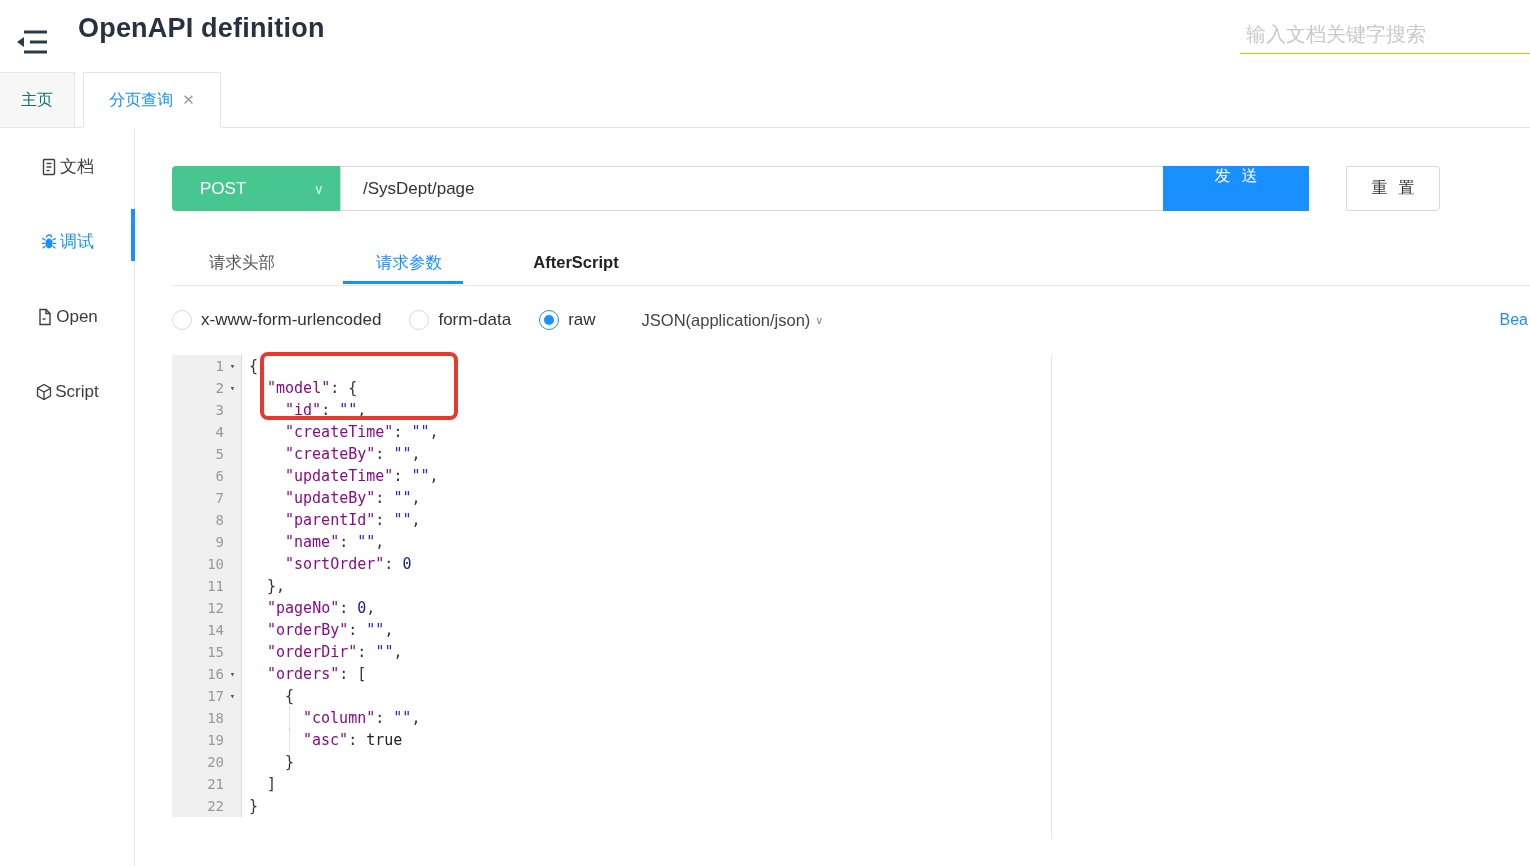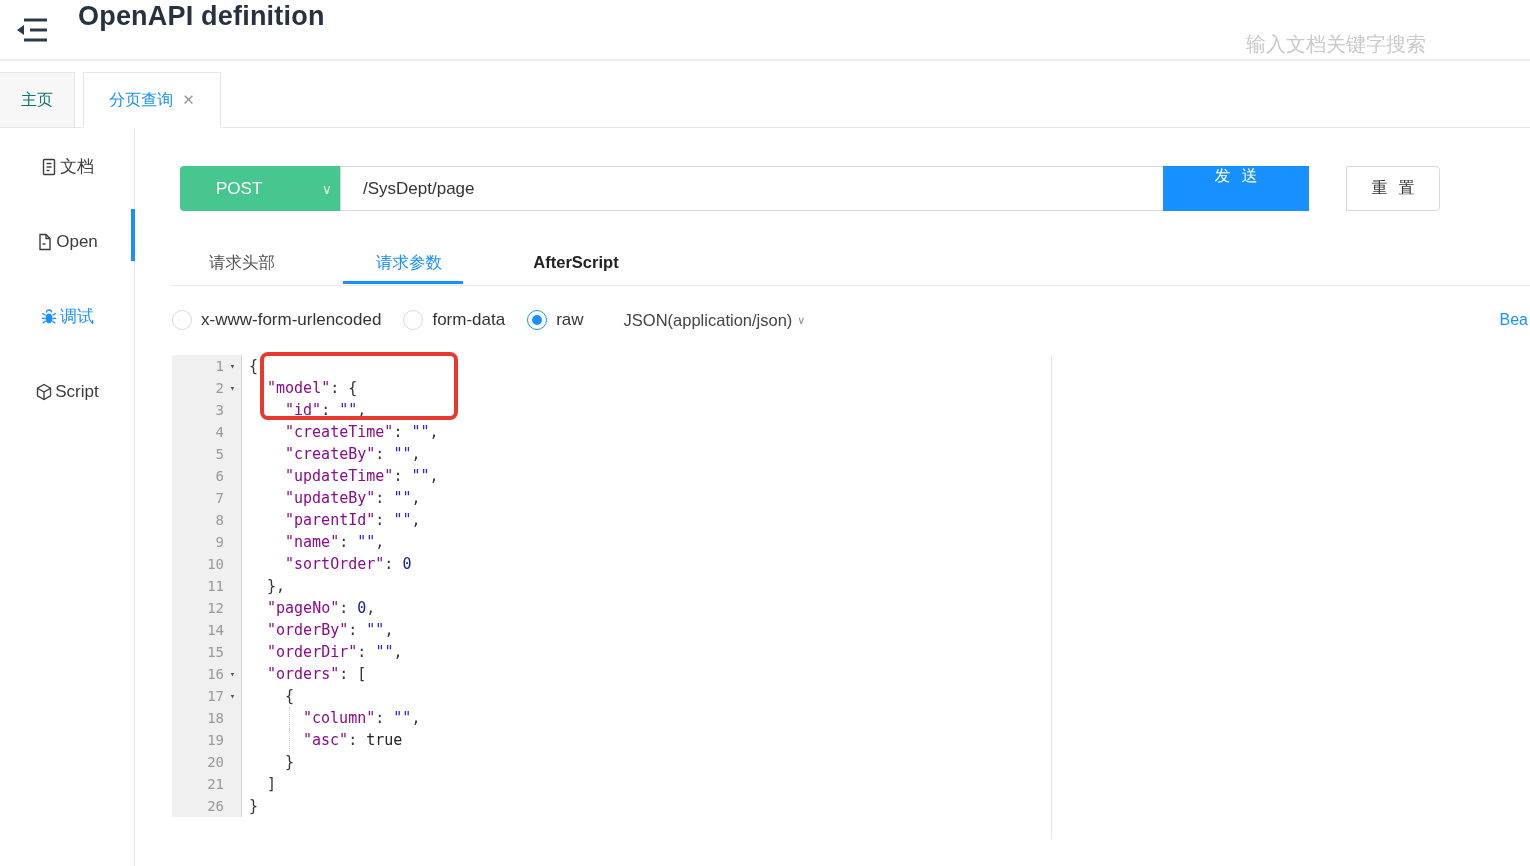--- a/index.html
+++ b/index.html
@@ -2,64 +2,64 @@
 <html style="--c-accent: #1890ff; --c-green: #47c78f; --c-red: #e8392e; --c-key: #8a0a8a; --c-string: #2626d9; --c-number: #17218c;"><head>
 <meta charset="utf-8">
 <style>
   * { margin:0; padding:0; box-sizing:border-box; }
   html,body { background:#fff; }
   .page {
     position:relative; width:1530px; height:866px; overflow:hidden; background:#fff;
     font-family:"Liberation Sans","DejaVu Sans",sans-serif; color:#333;
   }
   
-  .hdr { position:absolute; top:4px; left:0; right:0; height:58px; background:#fff; border-bottom:3px solid #ececec; }
+  .hdr { position:absolute; top:16px; left:0; right:0; height:58px; background:#fff; border-bottom:3px solid #ececec; }
   .menu-btn { position:absolute; left:14px; top:11px; width:36px; height:30px; cursor:pointer; }
   .title { position:absolute; left:78px; top:-3px; font-size:27px; font-weight:600; color:#273240; letter-spacing:.2px; }
-  .doc-search { position:absolute; right:0; top:0; width:290px; height:38px; border:none; border-bottom:4px solid #eab308;
-    font-size:20px; color:#6d28d9; padding:0 6px; outline:none; background:transparent; font-family:inherit;margin-top:23px; }
+  .doc-search { position:absolute; right:0; top:0; width:290px; height:38px; border:none; border-bottom:1px solid #eab308;
+    font-size:20px; color:#6d28d9; padding:0 6px; outline:none; background:transparent; font-family:inherit; }
   .doc-search::placeholder { color:#c9c9c9; }
   
   .tabbar { position:absolute; top:61px; left:0; right:0; height:67px; background:#fff; border-bottom:1px solid #e6e6e6; }
   .tab { position:absolute; bottom:-1px; height:56px; display:flex; align-items:center; justify-content:center;
     font-size:16px; cursor:pointer; }
   .tab.home { left:0; width:75px; background:#f7f7f7; border:1px solid #e6e6e6; border-left:none; color:#0f766e; }
   .tab.active { left:83px; width:138px; background:#fff; border:1px solid #e6e6e6; border-bottom:1px solid #fff; color:var(--c-accent); }
   .tab .x { color:#9a9a9a; font-size:15px; margin-left:9px; cursor:pointer; }
   
   .content { position:absolute; top:129px; left:0; right:0; bottom:0; display:flex; }
   .sidebar { position:relative; width:135px; border-right:1px solid #e6e6e6; background:#fff; flex:0 0 135px; }
   .side-item { height:75px; display:flex; align-items:center; justify-content:center; gap:2px;
     font-size:17px; color:#3c3c3c; cursor:pointer; }
   .side-item svg { display:block; }
   .side-item.active { color:var(--c-accent); }
   .side-indicator { position:absolute; right:-1px; top:80px; width:4px; height:52px; background:var(--c-accent); }
   .main { position:relative; flex:1; }
   
   .req-row { position:absolute; top:37px; left:37px; width:1268px; height:45px; }
-  .method-select { position:absolute; left:8px; top:0; width:168px; height:45px; background:var(--c-green);
-    border-radius:4px 0 0 4px; color:#fff; font-size:17px; display:flex; align-items:center; padding-left:36px; cursor:pointer; }
+  .method-select { position:absolute; left:0; top:0; width:168px; height:45px; background:var(--c-green);
+    border-radius:4px 0 0 4px; color:#fff; font-size:17px; display:flex; align-items:center; padding-left:28px; cursor:pointer; }
   .method-select .chev { position:absolute; right:16px; color:rgba(255,255,255,.75); font-size:14px; }
   .url-input { position:absolute; left:168px; top:0; width:860px; height:45px; border:1px solid #d9d9d9;
     padding-left:22px; font-size:17px; color:#333; outline:none; font-family:inherit; }
   .btn-send { position:absolute; left:991px; top:0; width:146px; height:45px; background:var(--c-accent); color:#fff;
     border:none; font-size:16px; cursor:pointer; display:flex; align-items:flex-start; justify-content:center; font-family:inherit; }
   .btn-reset { position:absolute; left:1174px; top:0; width:94px; height:45px; background:#fff; color:#333;
     border:1px solid #d9d9d9; border-radius:0 4px 4px 0; font-size:16px; cursor:pointer;
     display:flex; align-items:center; justify-content:center; font-family:inherit; }
   .cn-sp { letter-spacing:11px; margin-right:-11px; }
   
   .dbg-tabs { position:absolute; top:111px; left:37px; right:0; height:46px; border-bottom:1px solid #e9e9e9; display:flex; }
   .dbg-tab { width:140px; margin-right:27px; display:flex; align-items:center; justify-content:center;
     font-size:16.5px; color:#555; cursor:pointer; }
   .dbg-tab.active { color:var(--c-accent); }
   .dbg-tab.bold { color:#222; font-weight:700; }
   .dbg-underline { position:absolute; left:171px; bottom:1px; width:120px; height:3px; background:var(--c-accent); }
   
-  .opts-row { position:absolute; top:174px; left:37px; right:0; height:34px; display:flex; align-items:center; gap:22px; }
+  .opts-row { position:absolute; top:174px; left:37px; right:0; height:34px; display:flex; align-items:center; gap:28px; }
   .radio-group { display:flex; align-items:center; gap:9px; cursor:pointer; }
   .radio { width:20px; height:20px; border-radius:50%; border:1px solid #d9d9d9; background:#fff; position:relative; flex:0 0 20px; }
   .radio.checked { border-color:var(--c-accent); }
   .radio.checked::after { content:""; position:absolute; left:4px; top:4px; width:10px; height:10px; border-radius:50%;
     background:var(--c-accent); }
   .radio-label { font-size:17px; color:#333; }
   .ct-select { display:flex; align-items:center; gap:5px; margin-left:18px; cursor:pointer; }
   .ct-label { font-size:16.5px; color:#444; }
   .ct-caret { font-size:11px; color:#888; }
   .beautify { position:absolute; right:2px; color:var(--c-accent); font-size:16px; cursor:pointer; }
@@ -120,49 +120,49 @@
         <span>
           <svg width="18" height="18" viewBox="0 0 18 18" fill="none" stroke="currentColor" stroke-width="1.4">
             <rect x="3.5" y="1.5" width="11" height="15" rx="1"></rect>
             <line x1="6.5" y1="5.5" x2="11.5" y2="5.5"></line>
               <line x1="6.5" y1="9" x2="11.5" y2="9"></line>
             <line x1="6.5" y1="12.5" x2="9.5" y2="12.5"></line>
           </svg>
         </span>
         <span>文档</span>
       </div>
-      <div class="side-item">
-        <span>
-          <svg width="18" height="18" viewBox="0 0 18 18" fill="none" stroke="currentColor" stroke-width="1.4">
-            <path d="M4 1.5 h6 l4 4 v11 h-10 z"></path>
-              <path d="M10 1.5 v4 h4"></path>
-            <line x1="6.5" y1="11" x2="9.5" y2="11"></line>
-          </svg>
-        </span>
-        <span>Open</span>
-      </div>
       <div class="side-item active">
         <span>
           <svg width="18" height="18" viewBox="0 0 18 18">
             <g stroke="currentColor" stroke-width="1.3" fill="none">
               <line x1="5.6" y1="7.2" x2="2.2" y2="5.4"></line>
                 <line x1="5.4" y1="10.4" x2="1.8" y2="10.4"></line>
               <line x1="5.6" y1="13" x2="2.6" y2="15.2"></line>
               <line x1="12.4" y1="7.2" x2="15.8" y2="5.4"></line>
                 <line x1="12.6" y1="10.4" x2="16.2" y2="10.4"></line>
               <line x1="12.4" y1="13" x2="15.4" y2="15.2"></line>
               <path d="M6.4 4.6 a2.6 2.6 0 0 1 5.2 0"></path>
             </g>
             <ellipse cx="9" cy="10.4" rx="3.5" ry="5" fill="currentColor"></ellipse>
           </svg>
         </span>
         <span>调试</span>
       </div>
       <div class="side-item">
         <span>
+          <svg width="18" height="18" viewBox="0 0 18 18" fill="none" stroke="currentColor" stroke-width="1.4">
+            <path d="M4 1.5 h6 l4 4 v11 h-10 z"></path>
+              <path d="M10 1.5 v4 h4"></path>
+            <line x1="6.5" y1="11" x2="9.5" y2="11"></line>
+          </svg>
+        </span>
+        <span>Open</span>
+      </div>
+      <div class="side-item">
+        <span>
           <svg width="18" height="18" viewBox="0 0 18 18" fill="none" stroke="currentColor" stroke-width="1.3">
             <path d="M9 1.5 L15.5 5.25 v7.5 L9 16.5 L2.5 12.75 v-7.5 Z"></path>
             <path d="M2.5 5.25 L9 9 L15.5 5.25 M9 9 v7.5"></path>
           </svg>
         </span>
         <span>Script</span>
       </div>
       <div class="side-indicator"></div>
     </div>
 
@@ -353,21 +353,21 @@
             </div>
             <div class="ed-line">
               <span class="gutter">
                 <span class="lnum">21</span>
                 <span class="fold"></span>
               </span>
               <span class="code"><span class="ind" style="width: 18px;"></span><span class="tk-p">]</span></span>
             </div>
             <div class="ed-line">
               <span class="gutter">
-                <span class="lnum">26</span>
+                <span class="lnum">22</span>
                 <span class="fold"></span>
               </span>
               <span class="code"><span class="ind" style="width: 0px;"></span><span class="tk-p">}</span></span>
             </div>
           </div>
         <div class="annotation"></div>
       </div>
 
     </div>
   </div>

